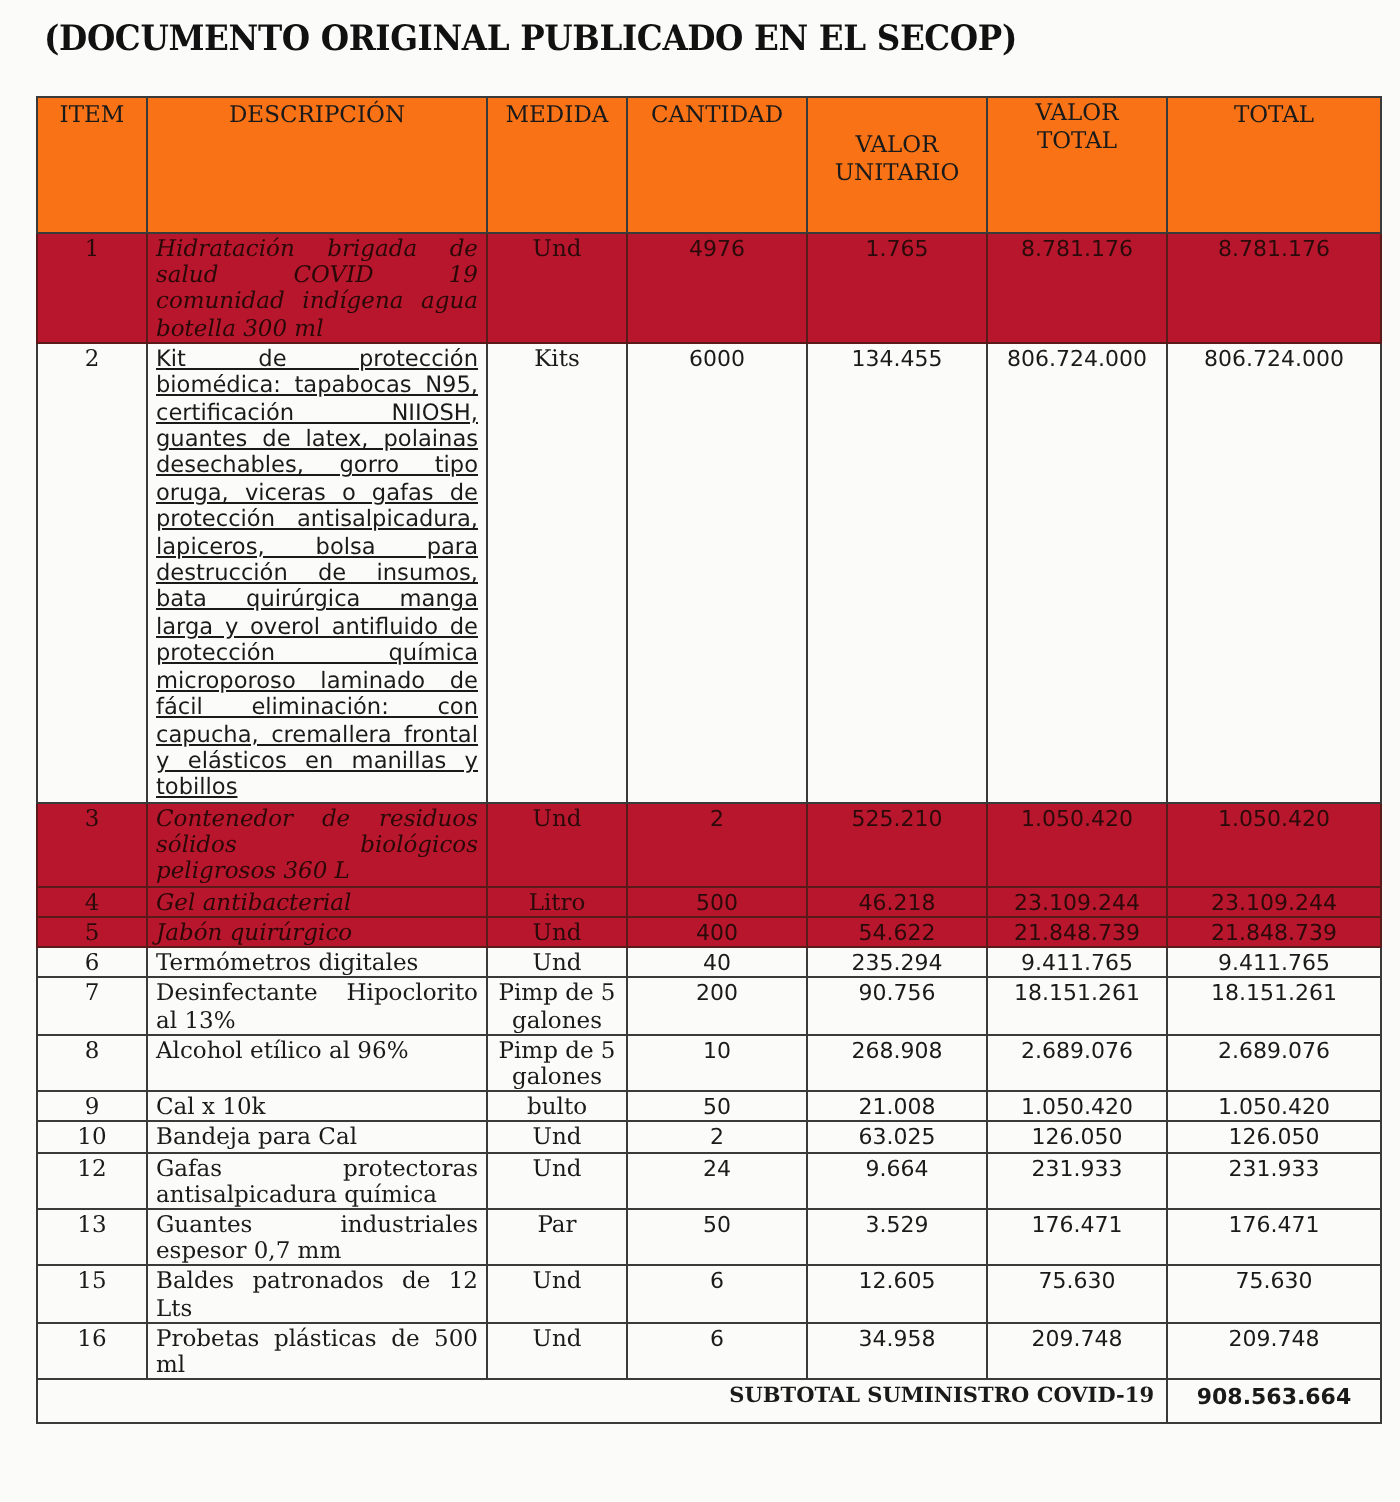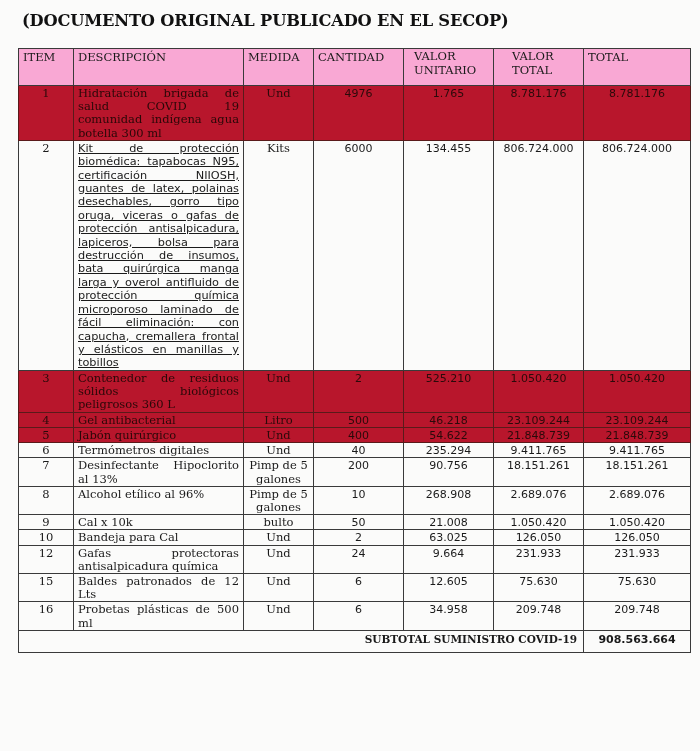--- a/index.html
+++ b/index.html
@@ -25,35 +25,35 @@
       font-size: 11.5px;
       line-height: 13.2px;
     }
     table.doc td, table.doc th {
       border: 1px solid #3a3a3a;
       padding: 1px 4px 0 4px;
       vertical-align: top;
       overflow: hidden;
     }
     table.doc thead th {
-      background: #f9a8d4;
+      background: #f97316;
       font-weight: normal;
-      text-align: left;
+      text-align: center;
       height: 35px;
       font-size: 11.5px;
       line-height: 14px;
       padding-top: 1px;
     }
     .c-item { text-align: center; }
     .c-desc { text-align: justify; text-align-last: left; }
     .c-med  { text-align: center; }
     .c-qty  { text-align: center; }
     .c-num  { text-align: center; }
     tr.red td { background: #b8162c; color: #2a0a0a; border-color: #5a1a1a; }
-    tr.red td.c-desc { color: #2a0808; }
+    tr.red td.c-desc { color: #2a0808; font-style: italic; }
     .sum-label { text-align: right; font-weight: bold; font-size: 10.5px; padding-right: 6px !important; }
     .sum-val { text-align: center; }
     .bold { font-weight: bold; }
     tr.sum td { padding-top: 2px; }
     .desc-kit { font-family: "DejaVu Sans", sans-serif; font-size: 11.3px; line-height: 13.4px; text-decoration: underline; }
     .sans { font-family: "DejaVu Sans", sans-serif; font-size: 11px; }
   </style>
 </head>
 <body>
 
@@ -68,21 +68,21 @@
     <col style="width:90px">
     <col style="width:90px">
     <col style="width:107px">
   </colgroup>
   <thead>
     <tr>
       <th>ITEM</th>
       <th>DESCRIPCIÓN</th>
       <th>MEDIDA</th>
       <th>CANTIDAD</th>
-      <th style="padding:0 10px;">VALOR UNITARIO</th>
+      <th style="padding:16px 10px;">VALOR UNITARIO</th>
       <th style="padding:0 18px;">VALOR TOTAL</th>
       <th>TOTAL</th>
     </tr>
   </thead>
   <tbody id="rows">
       <tr class="red" style="height: 42px;">
         <td class="c-item">1</td>
         <td class="c-desc">Hidratación brigada de salud COVID 19 comunidad indígena agua botella 300 ml</td>
         <td class="c-med">Und</td>
         <td class="c-qty sans">4976</td>
@@ -173,20 +173,29 @@
       </tr>
       <tr style="height: 28px;">
         <td class="c-item">12</td>
         <td class="c-desc">Gafas protectoras antisalpicadura química</td>
         <td class="c-med">Und</td>
         <td class="c-qty sans">24</td>
         <td class="c-num sans">9.664</td>
         <td class="c-num sans">231.933</td>
         <td class="c-num sans">231.933</td>
       </tr>
+      <tr style="height: 26px;">
+        <td class="c-item">13</td>
+        <td class="c-desc">Guantes industriales espesor 0,7 mm</td>
+        <td class="c-med">Par</td>
+        <td class="c-qty sans">50</td>
+        <td class="c-num sans">3.529</td>
+        <td class="c-num sans">176.471</td>
+        <td class="c-num sans">176.471</td>
+      </tr>
       <tr style="height: 26px; margin-top: 35px;">
         <td class="c-item">15</td>
         <td class="c-desc">Baldes patronados de 12 Lts</td>
         <td class="c-med">Und</td>
         <td class="c-qty sans">6</td>
         <td class="c-num sans">12.605</td>
         <td class="c-num sans">75.630</td>
         <td class="c-num sans">75.630</td>
       </tr>
       <tr style="height: 28px;">

